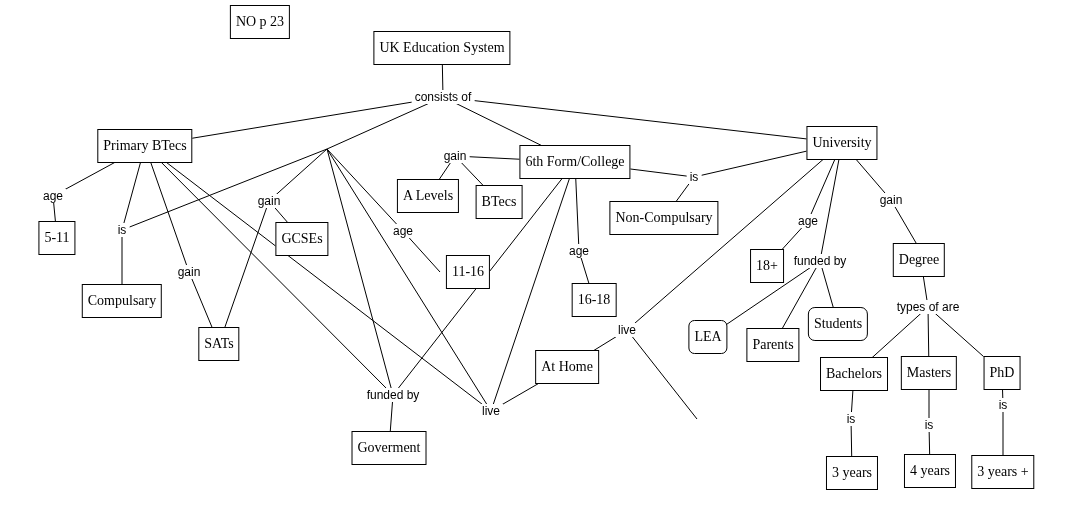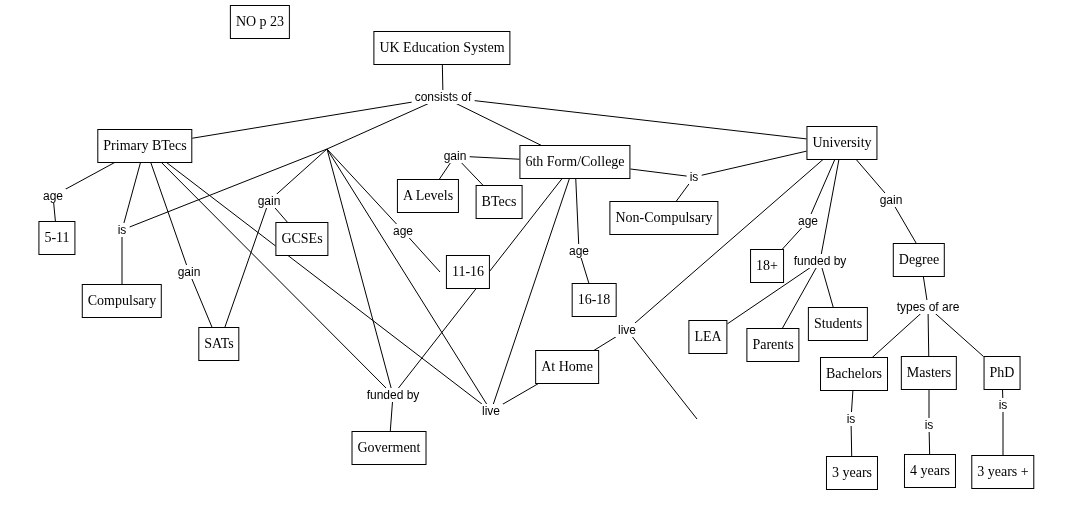--- a/index.html
+++ b/index.html
@@ -89,23 +89,23 @@
   <div class="concept" id="n-btecs" style="left:499px;top:202px;">BTecs</div>
   <div class="concept" id="n-noncomp" style="left:664px;top:218px;">Non-Compulsary</div>
   <div class="concept" id="n-age511" style="left:57px;top:238px;">5-11</div>
   <div class="concept" id="n-compulsary" style="left:122px;top:301px;">Compulsary</div>
   <div class="concept" id="n-sats" style="left:219px;top:344px;">SATs</div>
   <div class="concept" id="n-gcses" style="left:302px;top:239px;">GCSEs</div>
   <div class="concept" id="n-age1116" style="left:440px;top:272px;margin-left:28px;">11-16</div>
   <div class="concept" id="n-age1618" style="left:594px;top:300px;">16-18</div>
   <div class="concept" id="n-age18" style="left:767px;top:266px;">18+</div>
   <div class="concept" id="n-degree" style="left:919px;top:260px;text-align:center;">Degree</div>
-  <div class="concept" id="n-lea" style="left:708px;top:337px;">LEA</div>
+  <div class="concept" id="n-lea" style="left:708px;top:337px;border-radius:6px;">LEA</div>
   <div class="concept" id="n-parents" style="left:773px;top:345px;">Parents</div>
-  <div class="concept" id="n-students" style="left:838px;top:324px;">Students</div>
+  <div class="concept" id="n-students" style="left:838px;top:324px;border-radius:7px;">Students</div>
   <div class="concept" id="n-athome" style="left:567px;top:367px;">At Home</div>
   <div class="concept" id="n-goverment" style="left:389px;top:448px;">Goverment</div>
   <div class="concept" id="n-bachelors" style="left:854px;top:374px;">Bachelors</div>
   <div class="concept" id="n-masters" style="left:929px;top:373px;">Masters</div>
   <div class="concept" id="n-phd" style="left:1002px;top:373px;">PhD</div>
   <div class="concept" id="n-y3" style="left:852px;top:473px;">3 years</div>
   <div class="concept" id="n-y4" style="left:930px;top:471px;">4 years</div>
   <div class="concept" id="n-y3plus" style="left:1003px;top:472px;">3 years +</div>
 
   <div class="link" id="l-consists" style="left:443px;top:97px;">consists of</div>

